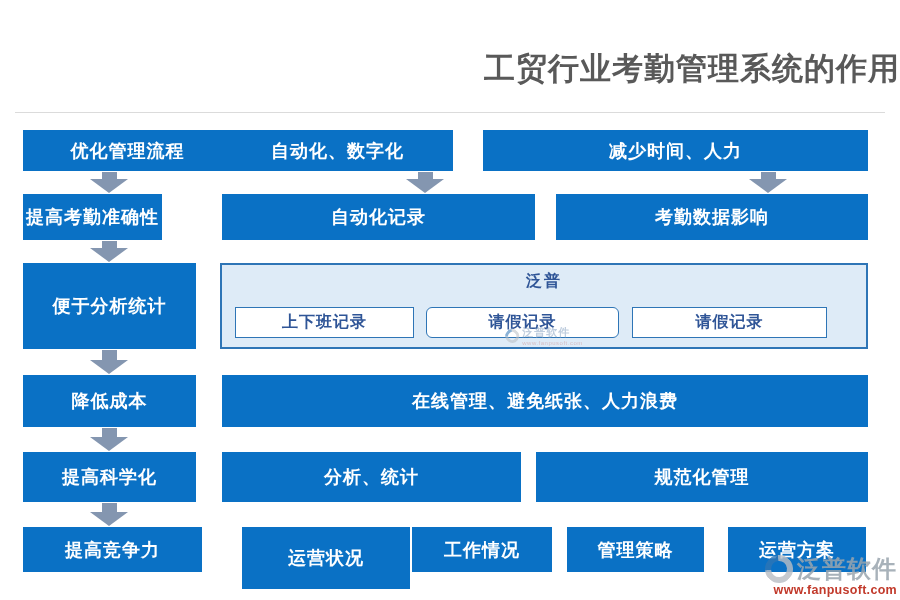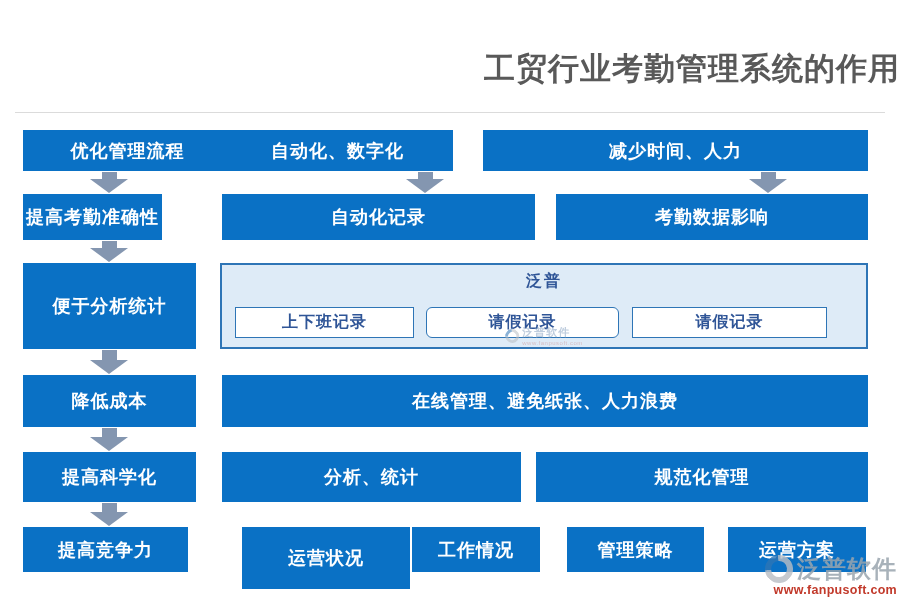--- a/index.html
+++ b/index.html
@@ -75,21 +75,21 @@
   <div class="box" style="left:23px;top:375px;width:173px;height:52px;">降低成本</div>
   <div class="arrow" style="left:90px;top:428px;height:23px;">
     <div class="stem"></div>
     <div class="head"></div>
   </div>
   <div class="box" style="left:23px;top:452px;width:173px;height:50px;">提高科学化</div>
   <div class="arrow" style="left:90px;top:503px;height:23px;">
     <div class="stem"></div>
     <div class="head"></div>
   </div>
-  <div class="box" style="left:23px;top:527px;width:165px;height:45px;">提高竞争力</div>
+  <div class="box" style="left:23px;top:527px;width:179px;height:45px;">提高竞争力</div>
 
   <div class="box" style="left:222px;top:130px;width:231px;height:41px;">自动化、数字化</div>
   <div class="box" style="left:483px;top:130px;width:385px;height:41px;text-align:center;">减少时间、人力</div>
   <div class="arrow" style="left:406px;top:172px;height:21px;">
     <div class="stem"></div>
     <div class="head"></div>
   </div>
   <div class="arrow" style="left:749px;top:172px;height:21px;">
     <div class="stem"></div>
     <div class="head"></div>
@@ -111,21 +111,21 @@
       </div>
     </div>
   </div>
 
   <div class="box" style="left:222px;top:375px;width:646px;height:52px;">在线管理、避免纸张、人力浪费</div>
 
   <div class="box" style="left:222px;top:452px;width:299px;height:50px;">分析、统计</div>
   <div class="box" style="left:536px;top:452px;width:332px;height:50px;">规范化管理</div>
 
   <div class="box" style="left:222px;top:527px;width:168px;height:62px;margin-left:20px;">运营状况</div>
-  <div class="box" style="left:412px;top:527px;width:128px;height:45px;">工作情况</div>
+  <div class="box" style="left:412px;top:527px;width:140px;height:45px;">工作情况</div>
   <div class="box" style="left:567px;top:527px;width:137px;height:45px;">管理策略</div>
   <div class="box" style="left:728px;top:527px;width:138px;height:45px;">运营方案</div>
 
   <div class="wm-br">
     <div class="row">
       <div class="wm-logo"></div>
       <span class="brand">泛普软件</span>
     </div>
     <div class="url">www.fanpusoft.com</div>
   </div>

